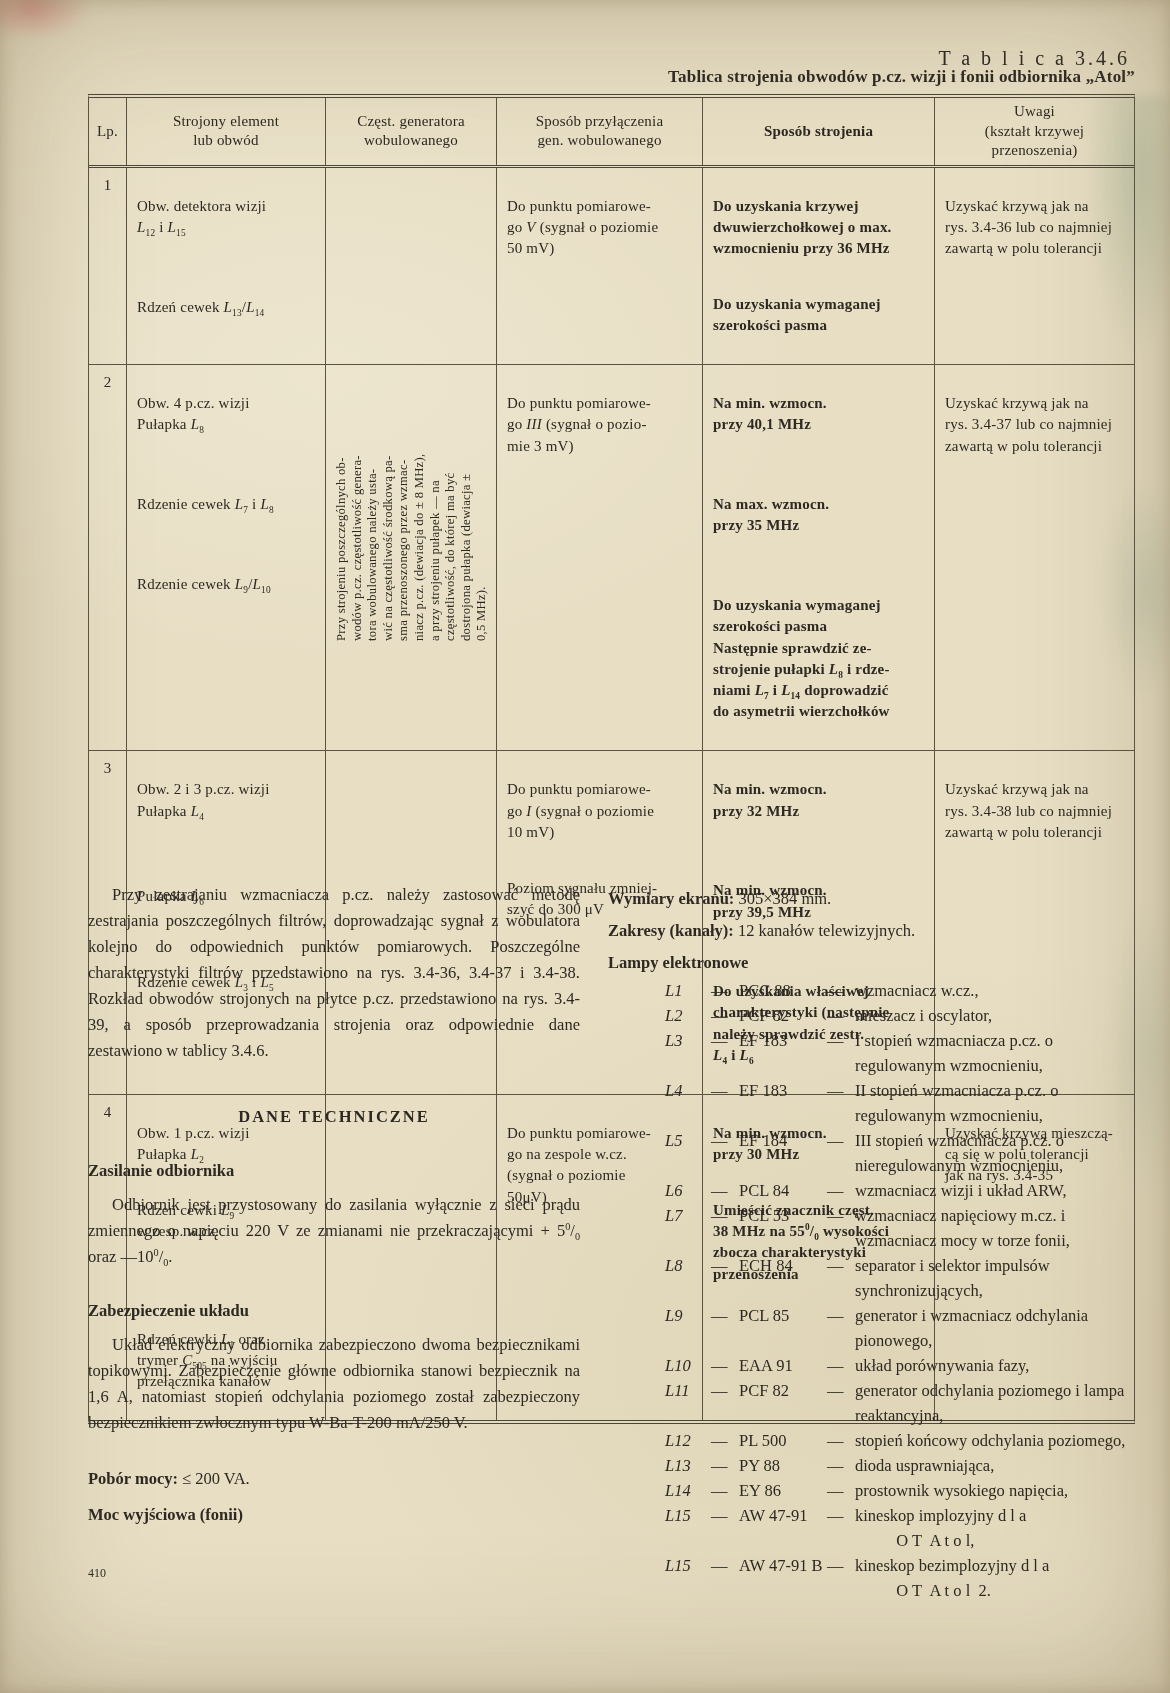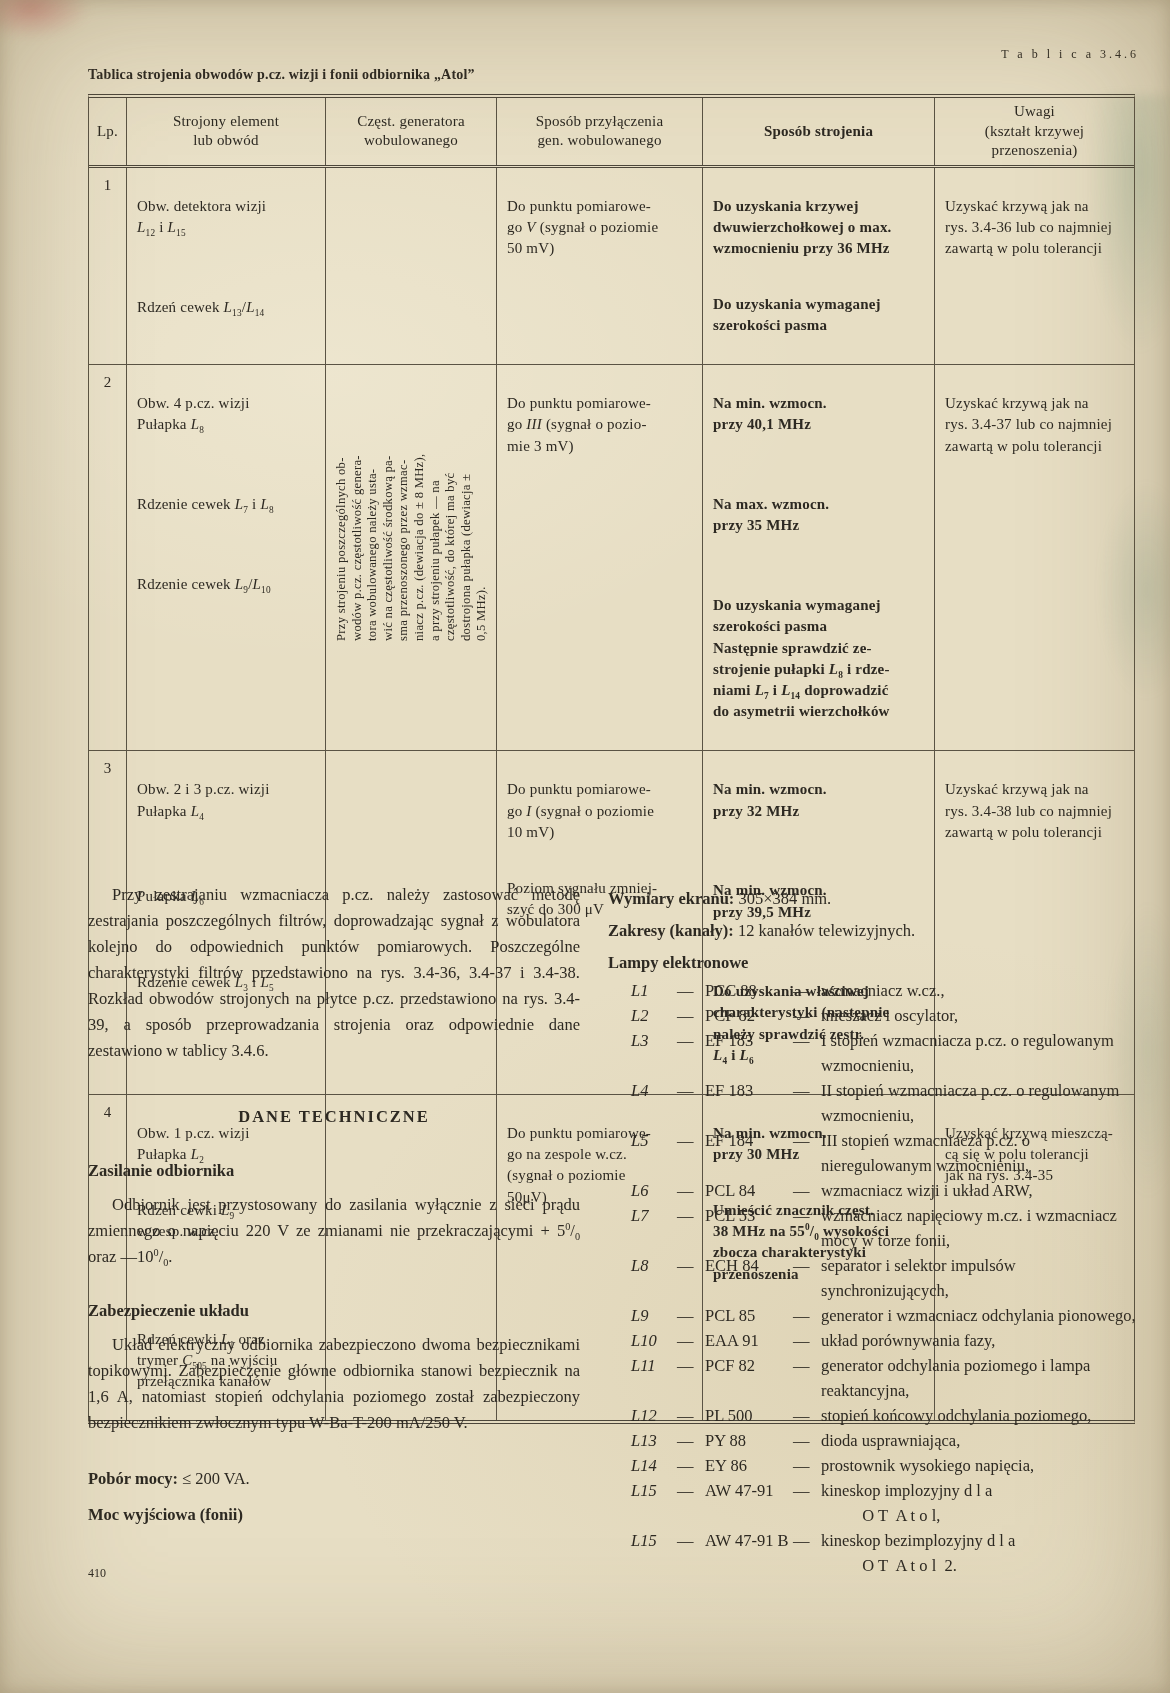--- a/index.html
+++ b/index.html
@@ -21,23 +21,23 @@
   .smudge.teal1{right:-6px;top:95px;width:90px;height:260px;
     background:radial-gradient(ellipse at 60% 30%, rgba(110,150,120,.28), transparent 70%);}
   .smudge.teal2{right:-8px;top:480px;width:80px;height:220px;
     background:radial-gradient(ellipse at 60% 50%, rgba(115,150,125,.22), transparent 70%);}
   .smudge.teal3{right:-6px;top:900px;width:70px;height:300px;
     background:radial-gradient(ellipse at 60% 50%, rgba(120,150,125,.16), transparent 70%);}
 
   sub{font-size:.62em;line-height:0;}
   sup{font-size:.62em;line-height:0;}
 
-  .tag{position:absolute;top:47px;right:31px;font-size:12px;letter-spacing:3px;z-index:2;}
-  .title{position:absolute;top:67px;left:88px;width:1047px;text-align:left;
-    font-weight:bold;font-size:14px;letter-spacing:.2px;z-index:2;}
+  .tag{position:absolute;top:47px;right:40px;font-size:20px;letter-spacing:3px;z-index:2;}
+  .title{position:absolute;top:67px;left:88px;width:1047px;text-align:right;
+    font-weight:bold;font-size:17px;letter-spacing:.2px;z-index:2;}
 
   
   .ttable{position:absolute;left:88px;top:94px;width:1047px;z-index:2;
     border-top:4px double #4c463a;border-bottom:4px double #4c463a;
     border-left:1px solid #5a5344;border-right:1px solid #5a5344;
     box-sizing:border-box;}
   .trow{display:flex;align-items:stretch;}
   .trow.thead{min-height:64px;}
   .trow.r1{min-height:95px;border-top:3px double #4c463a;}
   .trow.r2{min-height:223px;border-top:1px solid #5a5344;}
@@ -73,21 +73,21 @@
   .para-mt{margin-top:8px !important;}
   .bold-line{margin:30px 0 0 0;}
   .bold-line .lbl{font-weight:bold;}
 
   .rightcol{position:absolute;left:608px;top:886px;width:530px;z-index:2;
     font-size:16.5px;line-height:25px;}
   .spec-line{margin:0 0 7px 0;}
   .spec-line .lbl{font-weight:bold;}
   .lamps-heading{font-weight:bold;margin:2px 0 3px 0;}
   .lamp-row{display:grid;grid-template-columns:46px 28px minmax(88px,max-content) 28px 1fr;
-    margin-left:23px;}
+    margin-left:57px;}
   .lamp-id{font-style:italic;}
   .lamp-dash{text-align:left;}
   .lamp-desc{white-space:pre-line;}
 
   .pagenum{position:absolute;left:88px;top:1566px;font-size:12px;z-index:2;}
 </style>
 </head>
 <body>
 
 <div class="mottle"></div>

